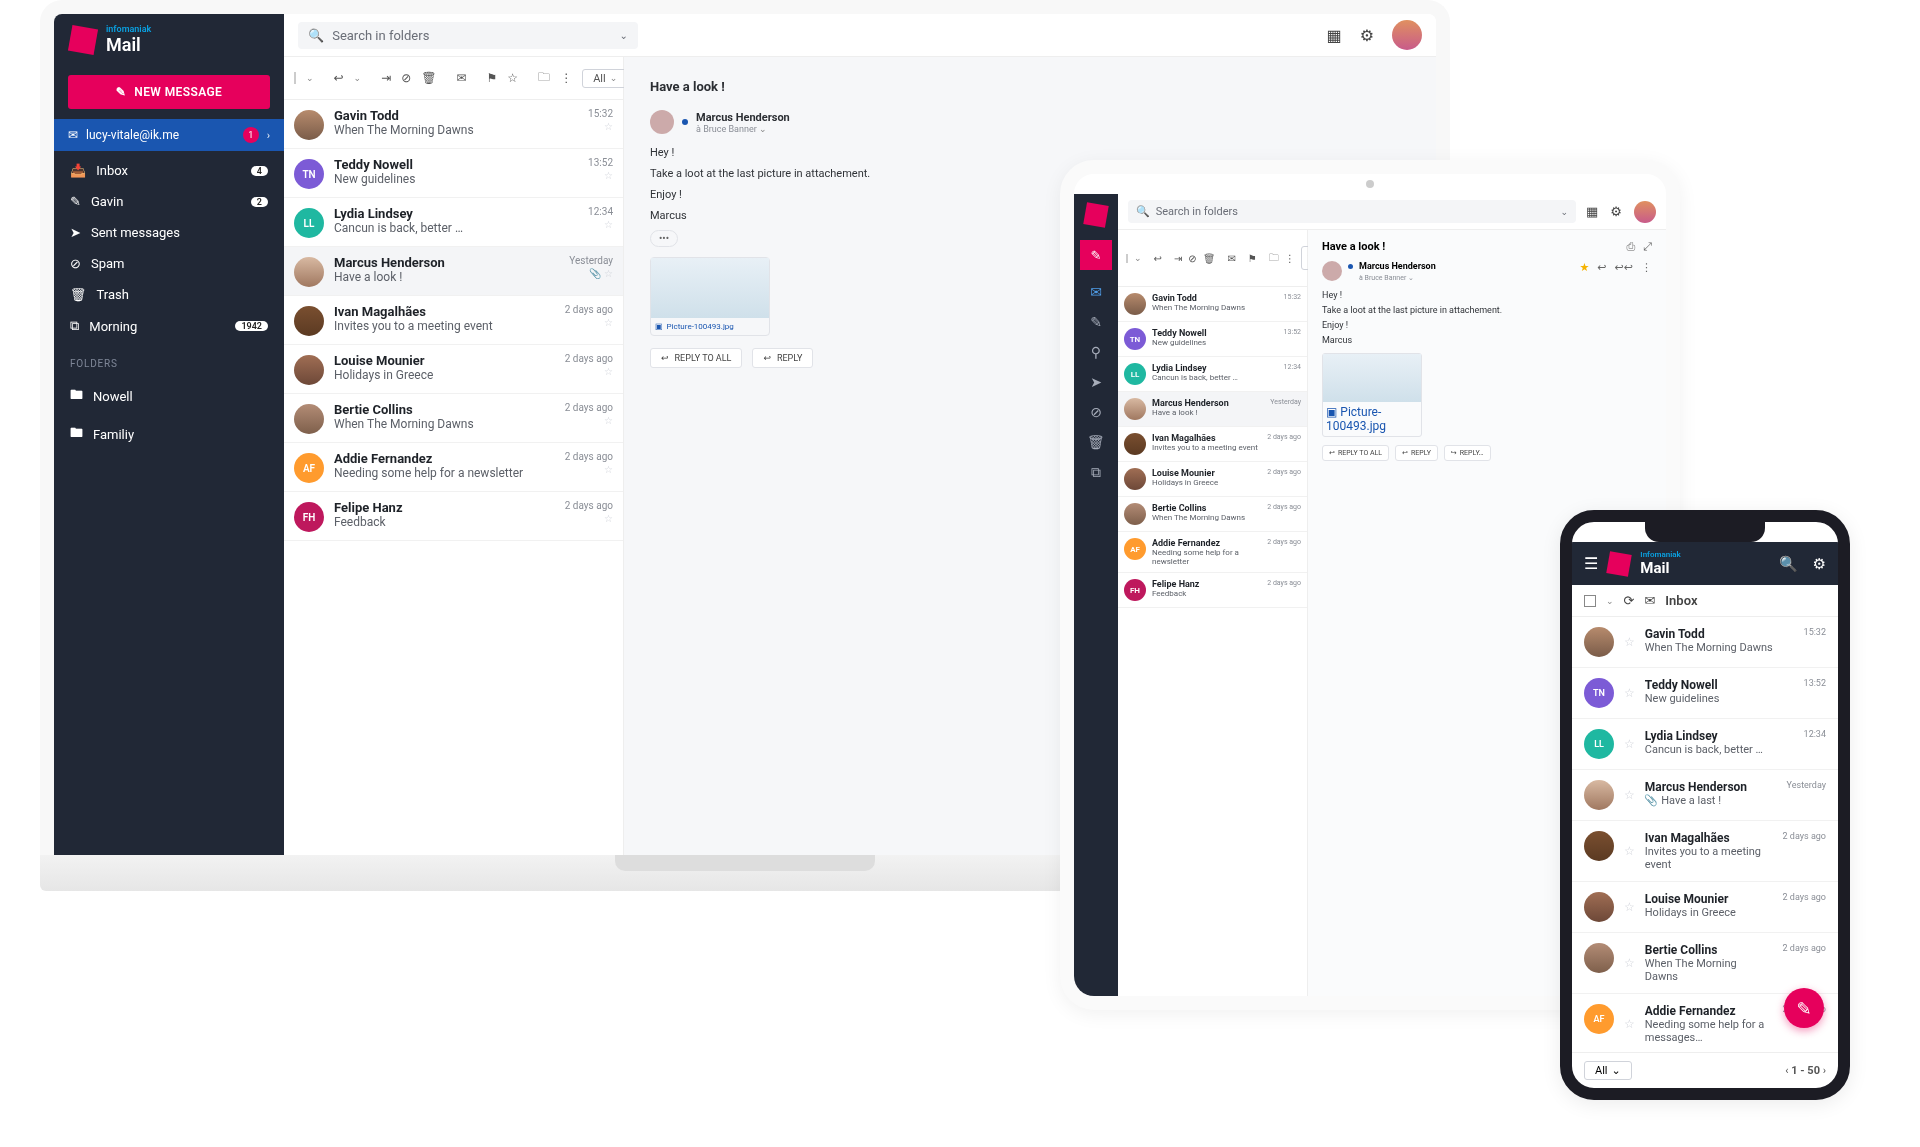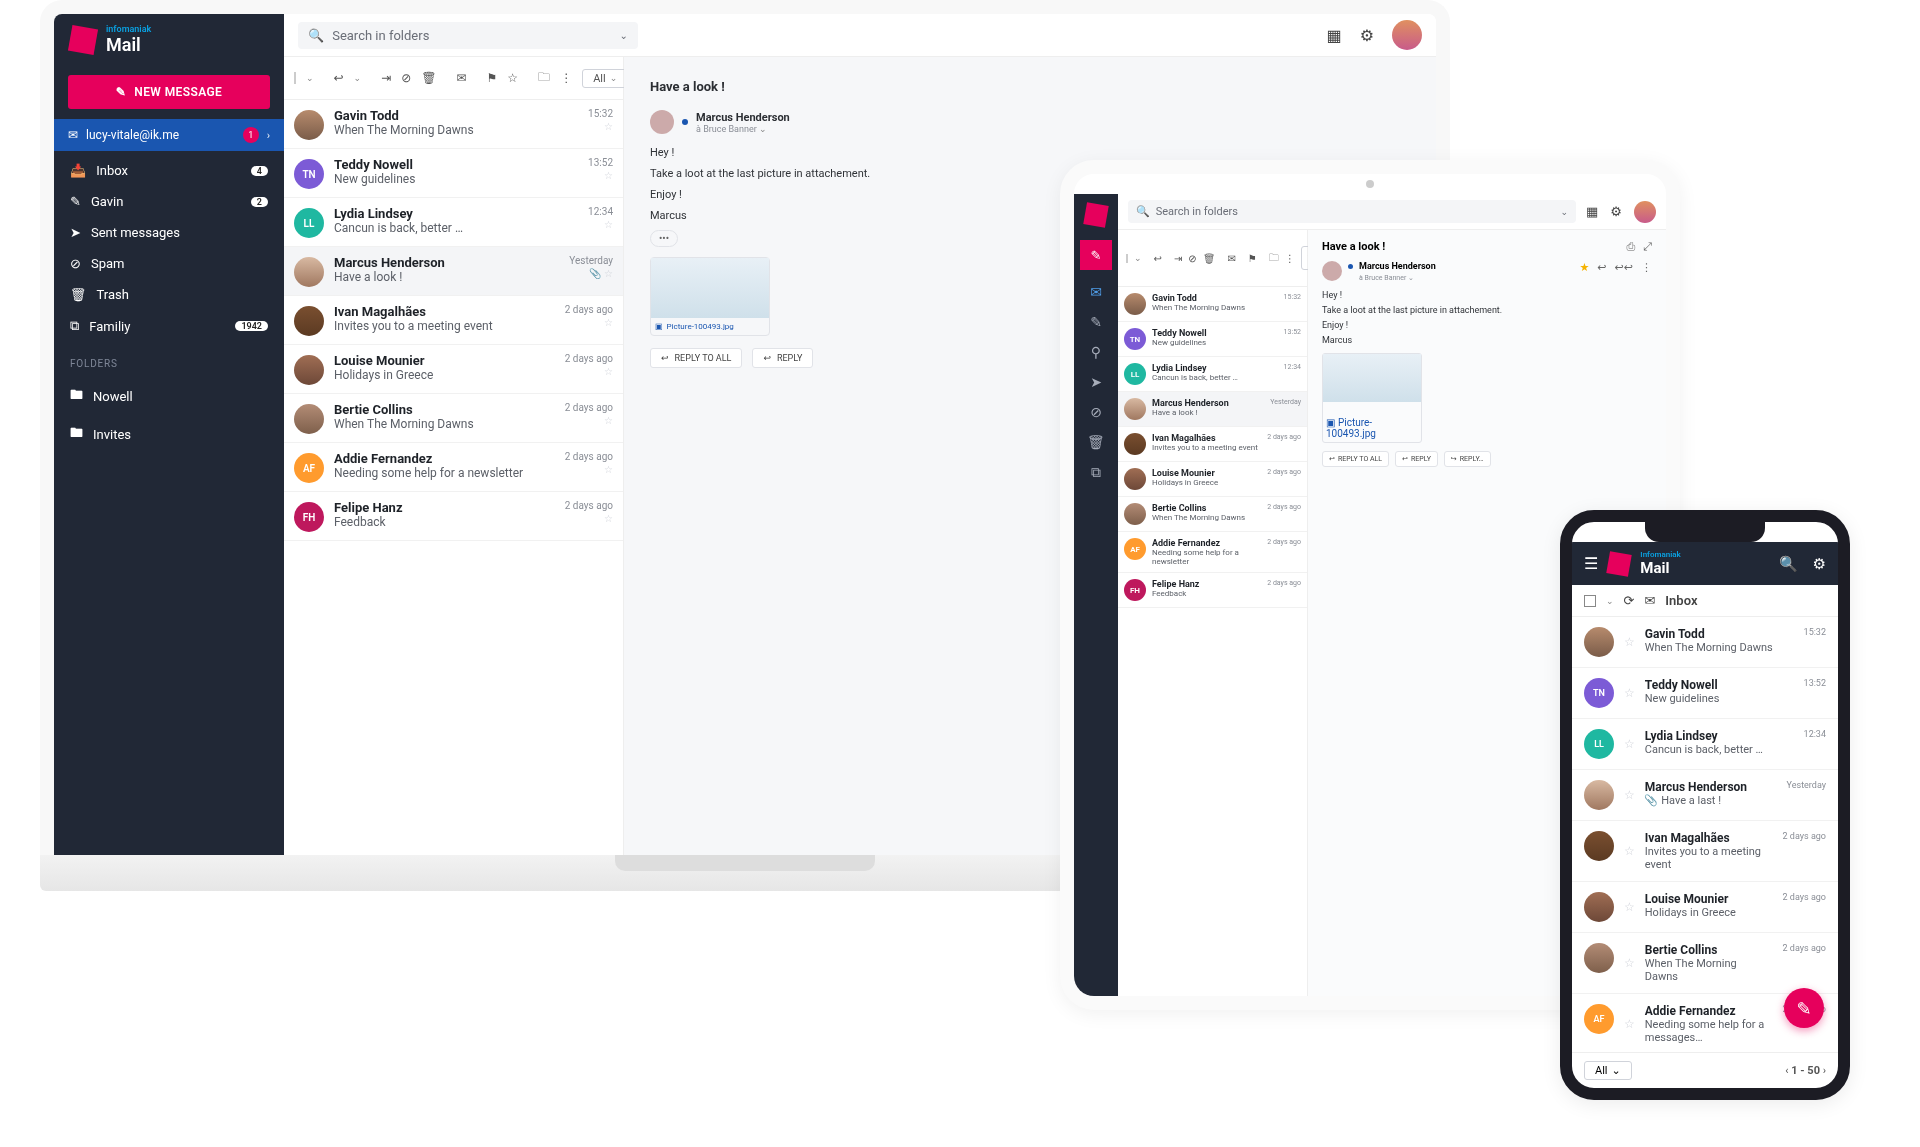--- a/index.html
+++ b/index.html
@@ -107,21 +107,21 @@
 .t-from{display:flex;gap:6px;align-items:flex-start;margin-bottom:8px;}
 .t-from .av{width:20px;height:20px;border-radius:50%;background:#caa;}
 .t-from .name{font-weight:700;font-size:9px;}
 .t-from .to{font-size:7px;color:#8a8e96;}
 .t-from .dot{width:5px;height:5px;border-radius:50%;background:#1a56b0;margin-top:3px;}
 .t-from .acts{margin-left:auto;display:flex;gap:8px;color:#666;font-size:11px;align-items:center;}
 .t-from .star{color:#f5b301;}
 .t-reader p{font-size:9px;margin:5px 0;color:#303338;}
 .t-attach{margin-top:8px;border:1px solid #e1e3e8;border-radius:3px;width:100px;}
 .t-attach-img{height:48px;background:linear-gradient(#e8f0f6,#cfe0ea);}
-.t-attach-name{font-size:10px;padding:3px;color:#1a56b0;margin-top:12px;}
+.t-attach-name{font-size:12px;padding:3px;color:#1a56b0;}
 .t-replybar{margin-top:8px;display:flex;gap:6px;font-size:7px;}
 .t-replybtn{border:1px solid #e1e3e8;border-radius:3px;background:#fff;padding:3px 6px;display:flex;align-items:center;gap:3px;color:#444;}
 
 
 .p-app{height:calc(100% - 20px);display:flex;flex-direction:column;}
 .p-header{background:#212836;color:#fff;padding:8px 12px;display:flex;align-items:center;gap:10px;}
 .p-header .logo{width:22px;height:22px;background:#e6005c;transform:rotate(10deg);}
 .p-header .brand{font-size:8px;color:#0aa0e0;font-weight:600;}
 .p-header .app{font-size:15px;font-weight:700;}
 .p-header .acts{margin-left:auto;display:flex;gap:14px;font-size:15px;}
@@ -196,33 +196,33 @@
             <li>
               <span>⊘</span>
               <span>Spam</span>
             </li>
             <li>
               <span>🗑</span>
               <span>Trash</span>
             </li>
             <li>
               <span>⧉</span>
-              <span>Familiy</span>
+              <span>Morning</span>
               <span class="count">1942</span>
             </li>
           </ul>
         <div class="d-section">FOLDERS</div>
         <ul class="d-nav" id="d-folders">
             <li>
               <span>🖿</span>
               <span>Nowell</span>
             </li>
             <li>
               <span>🖿</span>
-              <span>Invites</span>
+              <span>Familiy</span>
             </li>
           </ul>
       </aside>
 
       <main class="d-main">
         <div class="d-topbar">
           <div class="d-search">
             <span>🔍</span>
             <span>Search in folders</span>
             <span class="chev">⌄</span>

